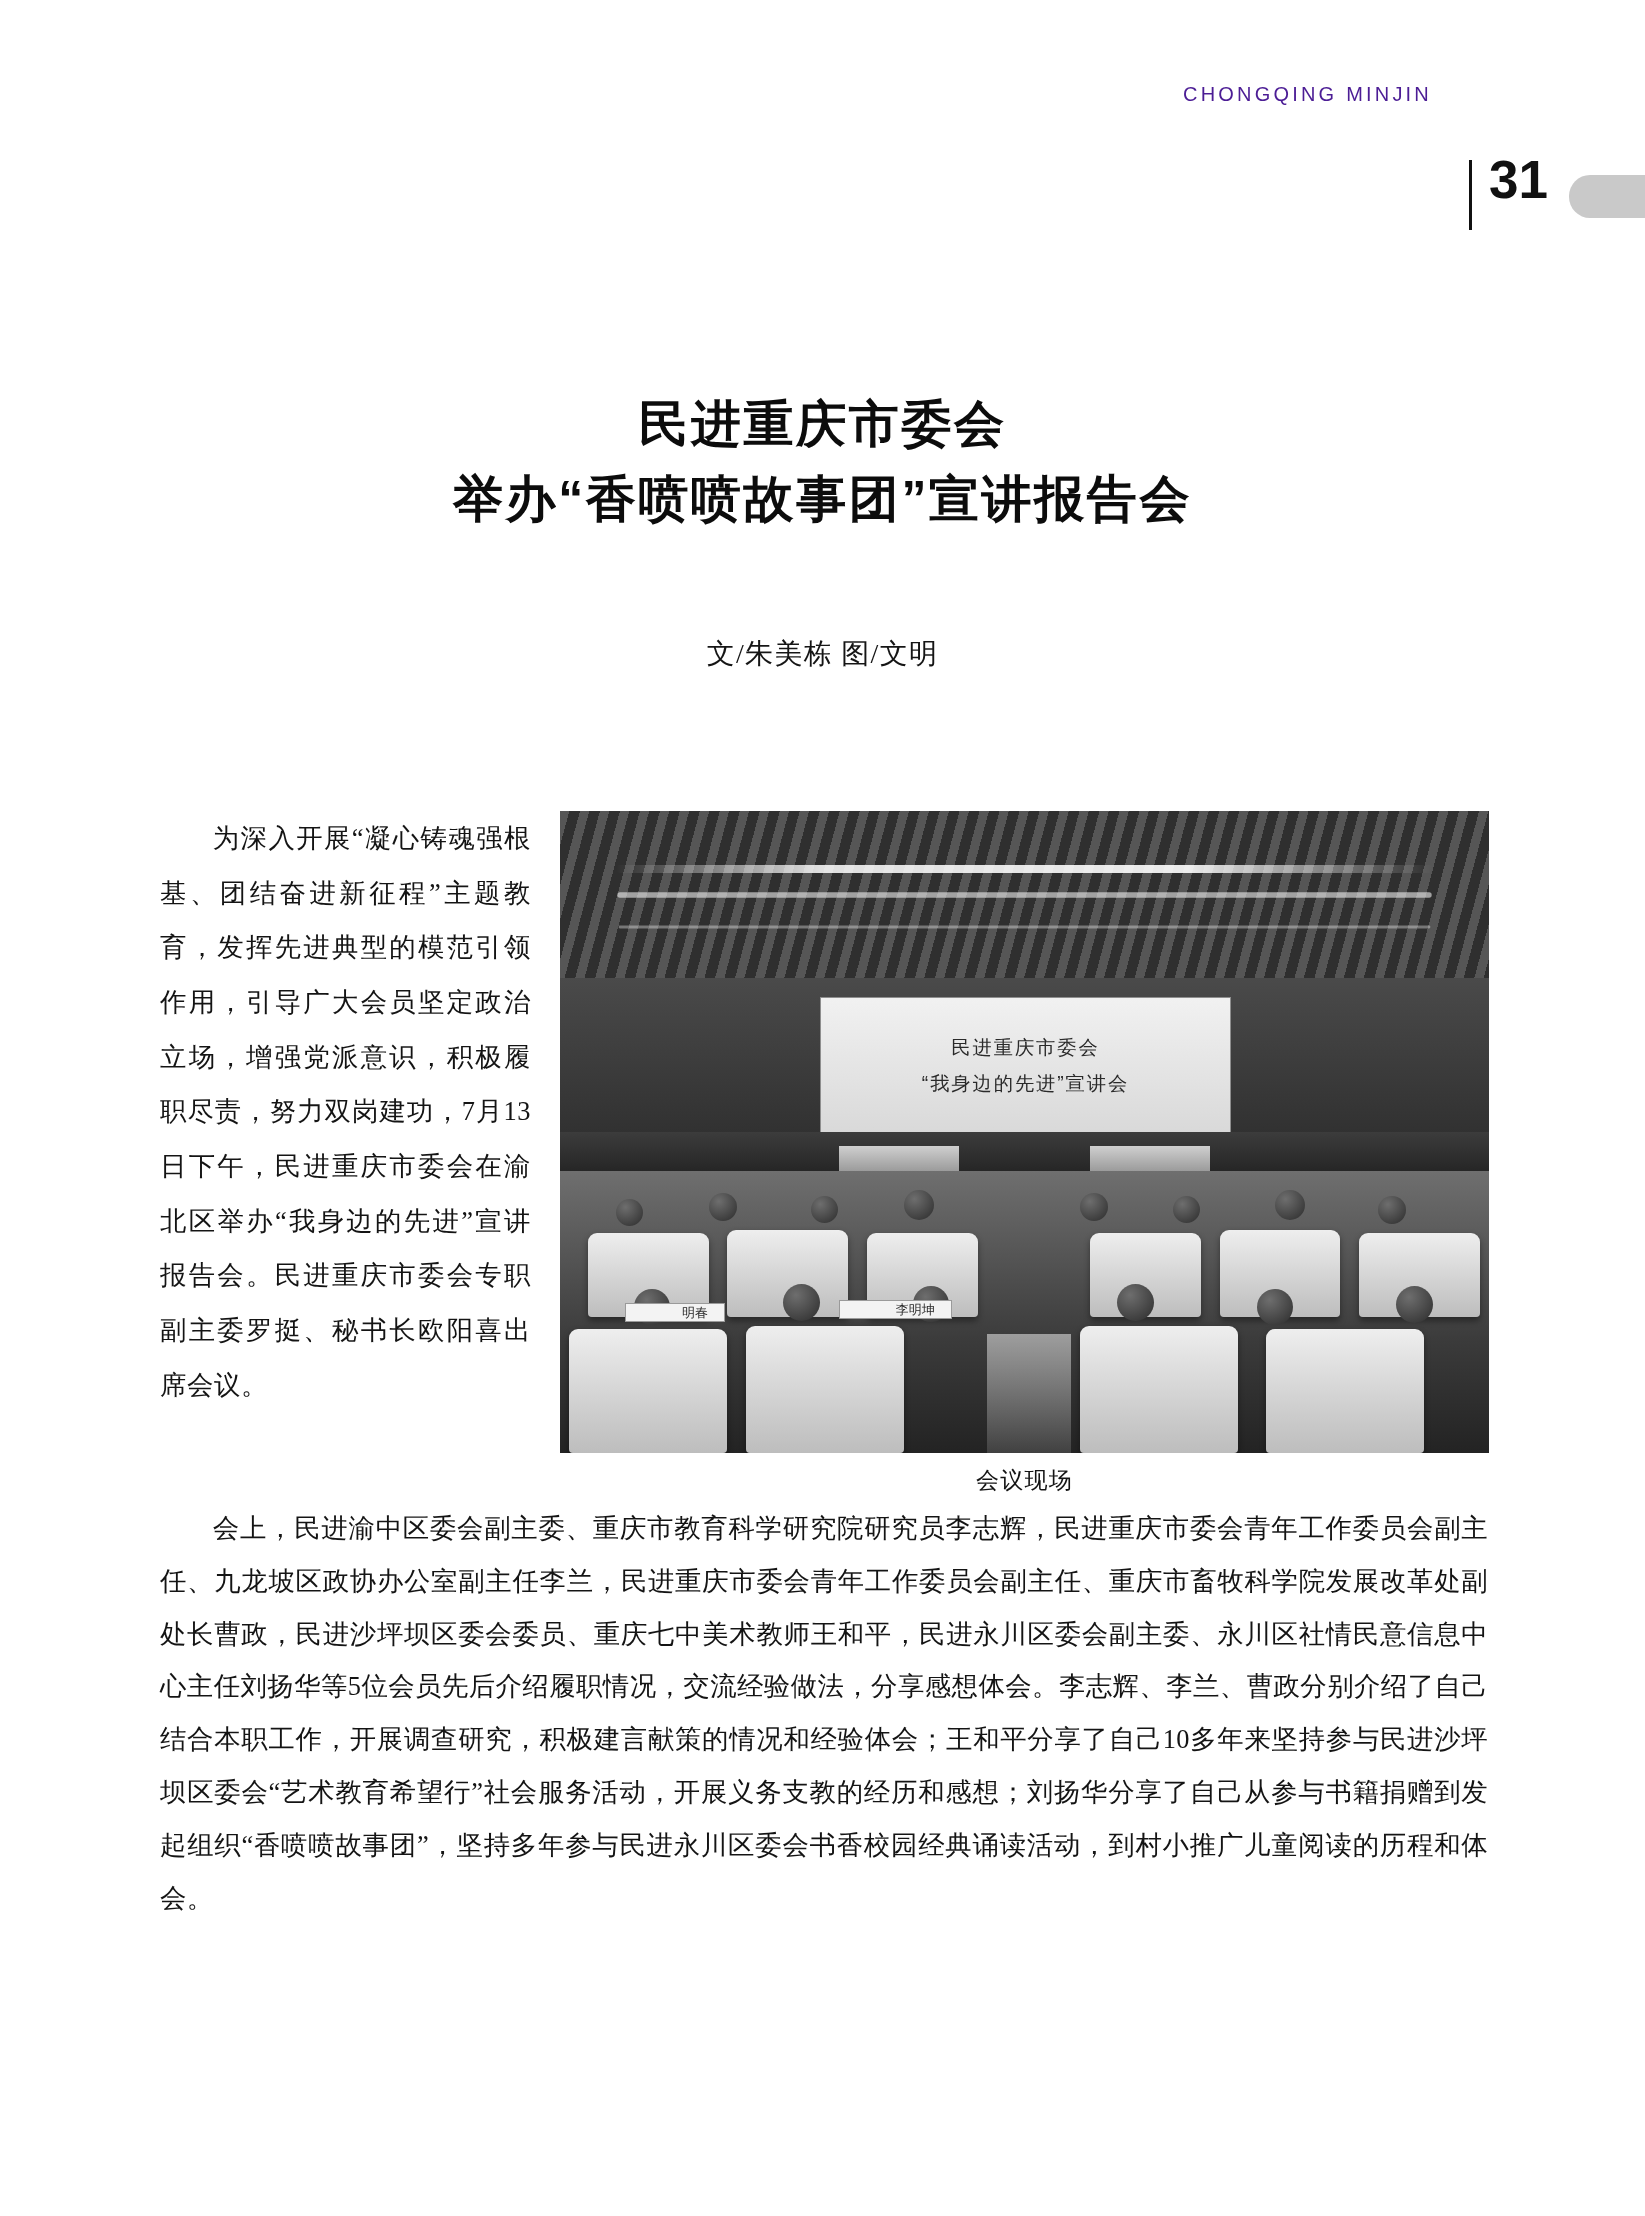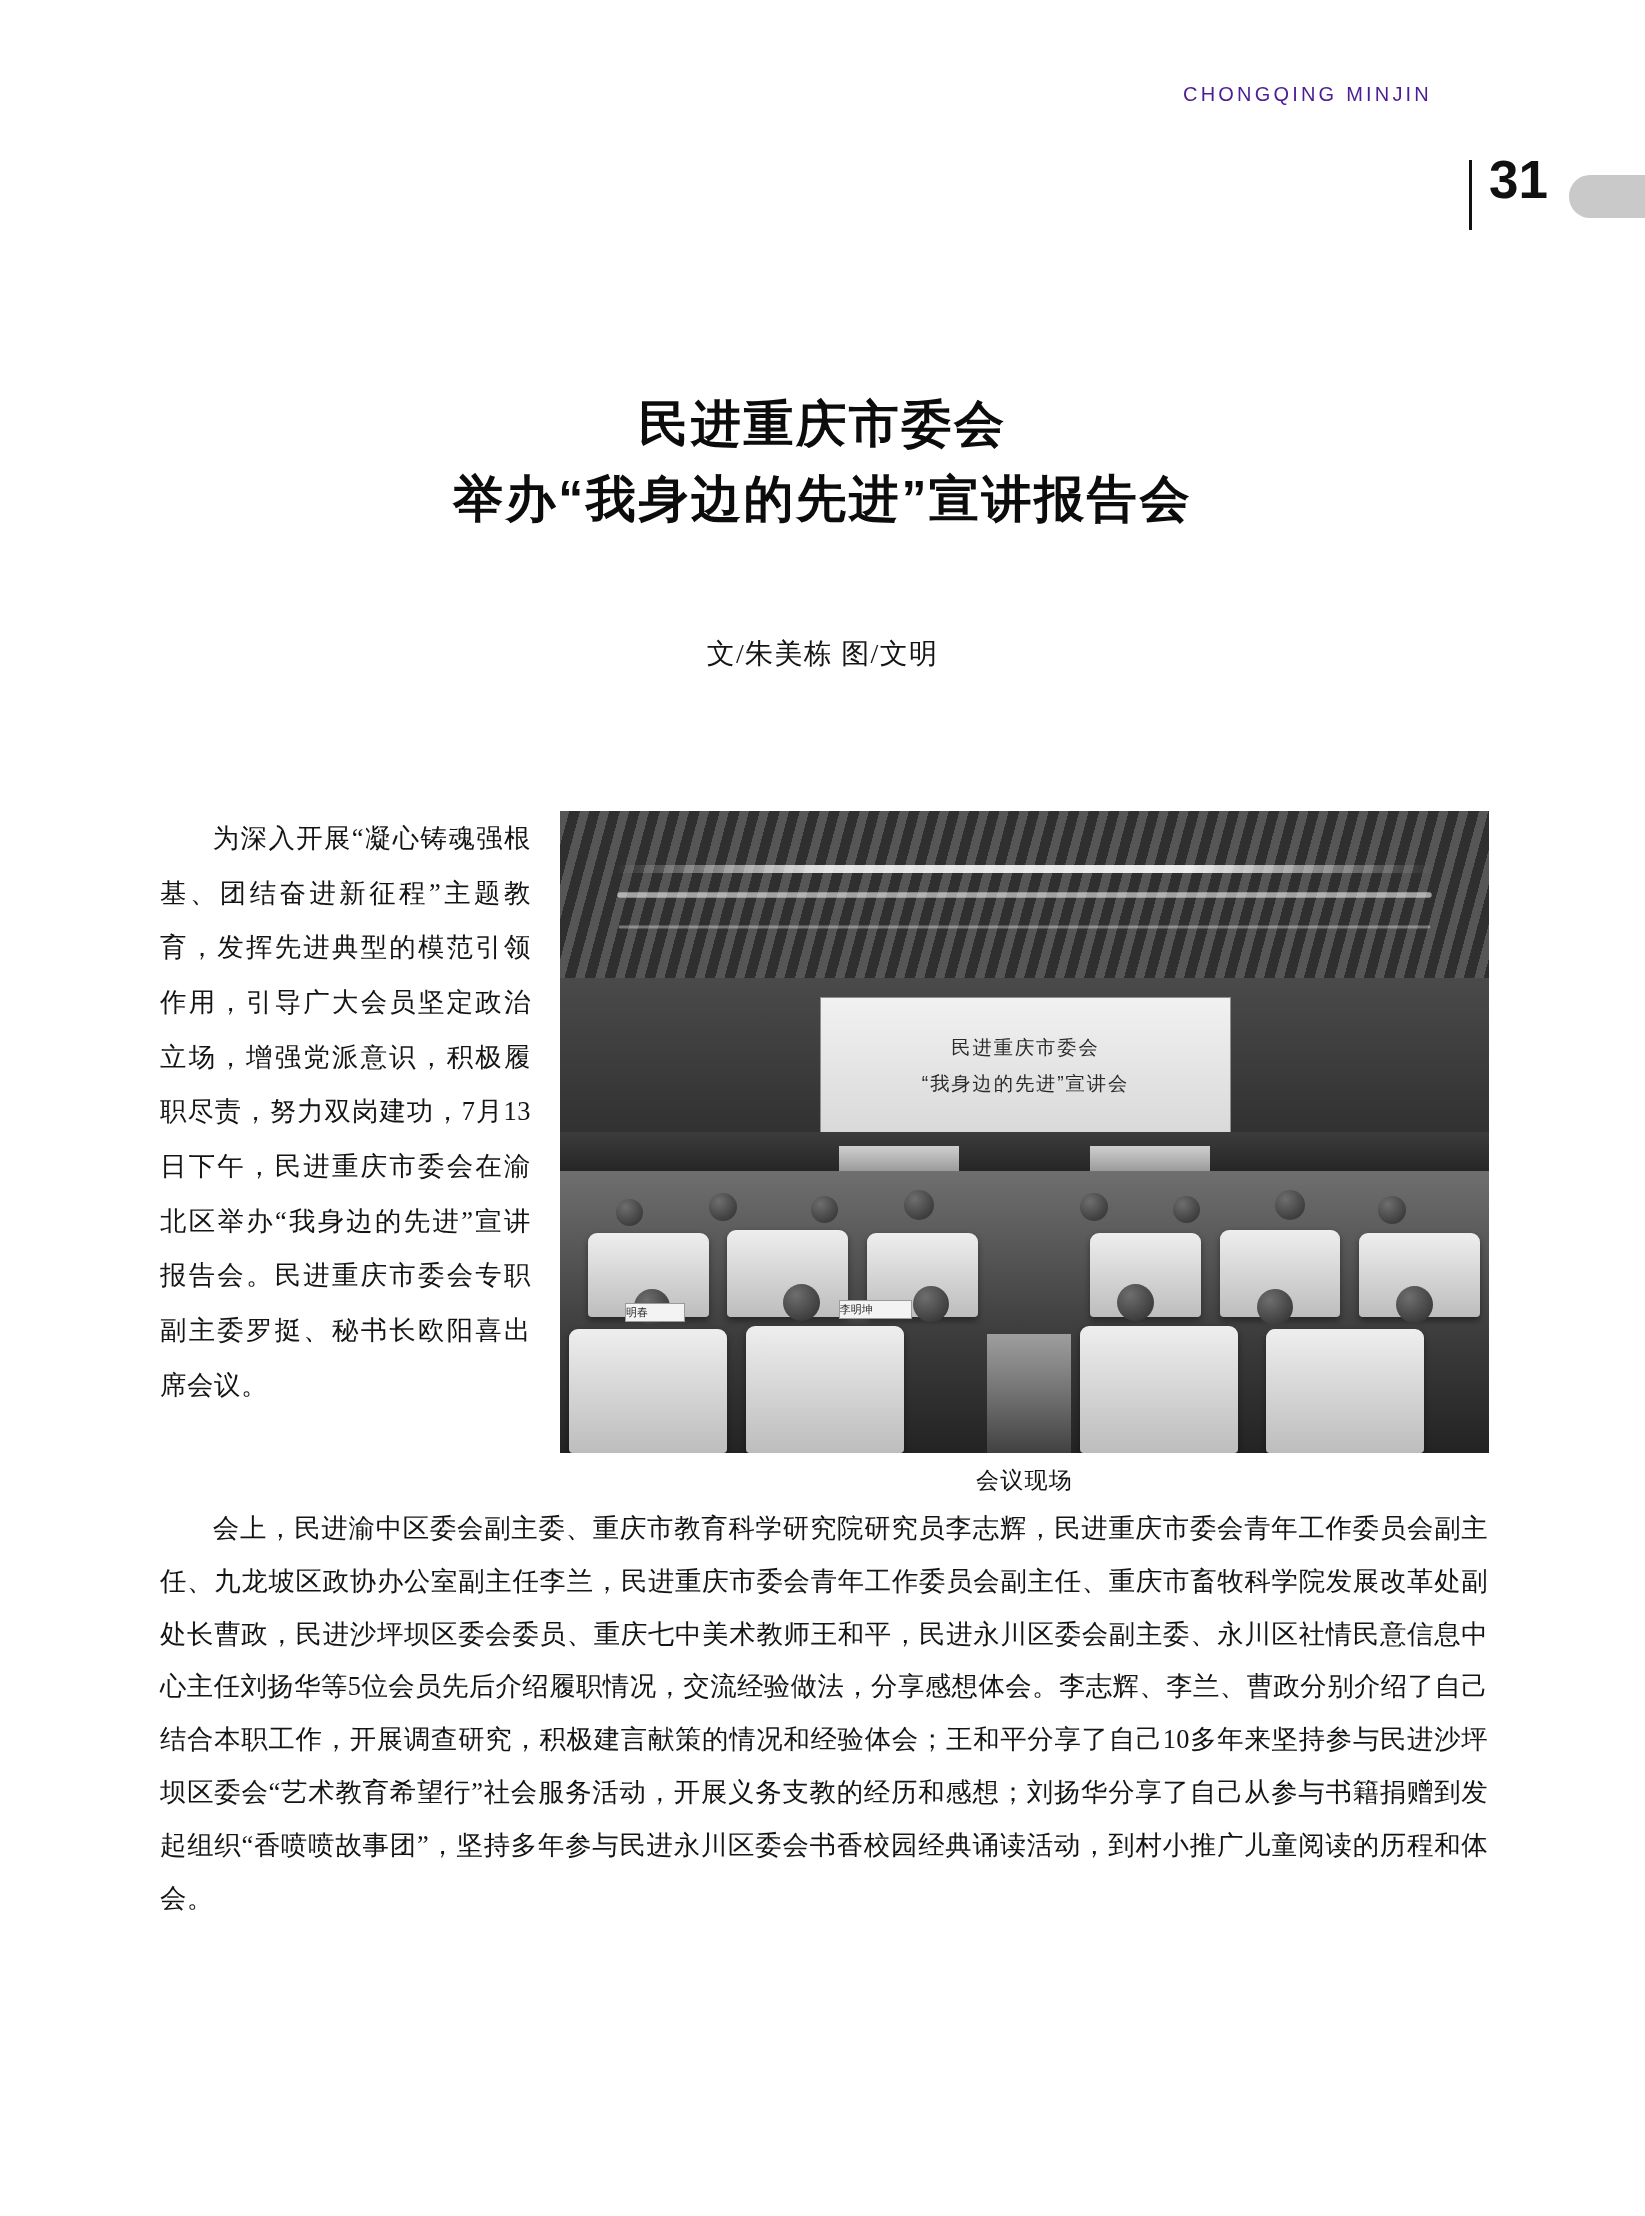--- a/index.html
+++ b/index.html
@@ -209,24 +209,26 @@
   .aisle {
     position: absolute;
     left: 46%; top: 58%; width: 9%; height: 42%;
     background: linear-gradient(180deg, rgba(190,190,190,.75), rgba(120,120,120,.35));
   }
   .nameplate {
     position: absolute;
     background: #f3f3f3;
     color: #2a2a2a;
     font-family: "Liberation Sans", sans-serif;
-    font-size: 11px;
+    font-size: 13px;
+    text-align: center;
     line-height: 17px;
     height: 17px;
     border: 0.6px solid #9a9a9a;
+    padding-left: 40px;
   }
   .fig-caption {
     width: 929px;
     text-align: center;
     font-size: 23px;
     letter-spacing: 1.3px;
     margin-top: 11.6px;
     color: #141414;
   }
 
@@ -250,21 +252,21 @@
   <div class="header-inner">
     <div class="header-sub">CHONGQING MINJIN</div>
   </div>
   <div class="header-rule"></div>
   <div class="page-number">31</div>
   <div class="header-tab"></div>
 </div>
 
 <div class="title-block">
   <div class="doc-title-line">民进重庆市委会</div>
-  <div class="doc-title-line">举办“我身边的先进”宣讲报告会</div>
+  <div class="doc-title-line">举办“香喷喷故事团”宣讲报告会</div>
 </div>
 <div class="byline">文/朱美栋  图/文明</div>
 
 <div class="content">
 
   <div class="top-row">
 
     <div class="lead-col">
       <p>为深入开展“凝心铸魂强根基、团结奋进新征程”主题教育，发挥先进典型的模范引领作用，引导广大会员坚定政治立场，增强党派意识，积极履职尽责，努力双岗建功，7月13日下午，民进重庆市委会在渝北区举办“我身边的先进”宣讲报告会。民进重庆市委会专职副主委罗挺、秘书长欧阳喜出席会议。</p>
     </div>

